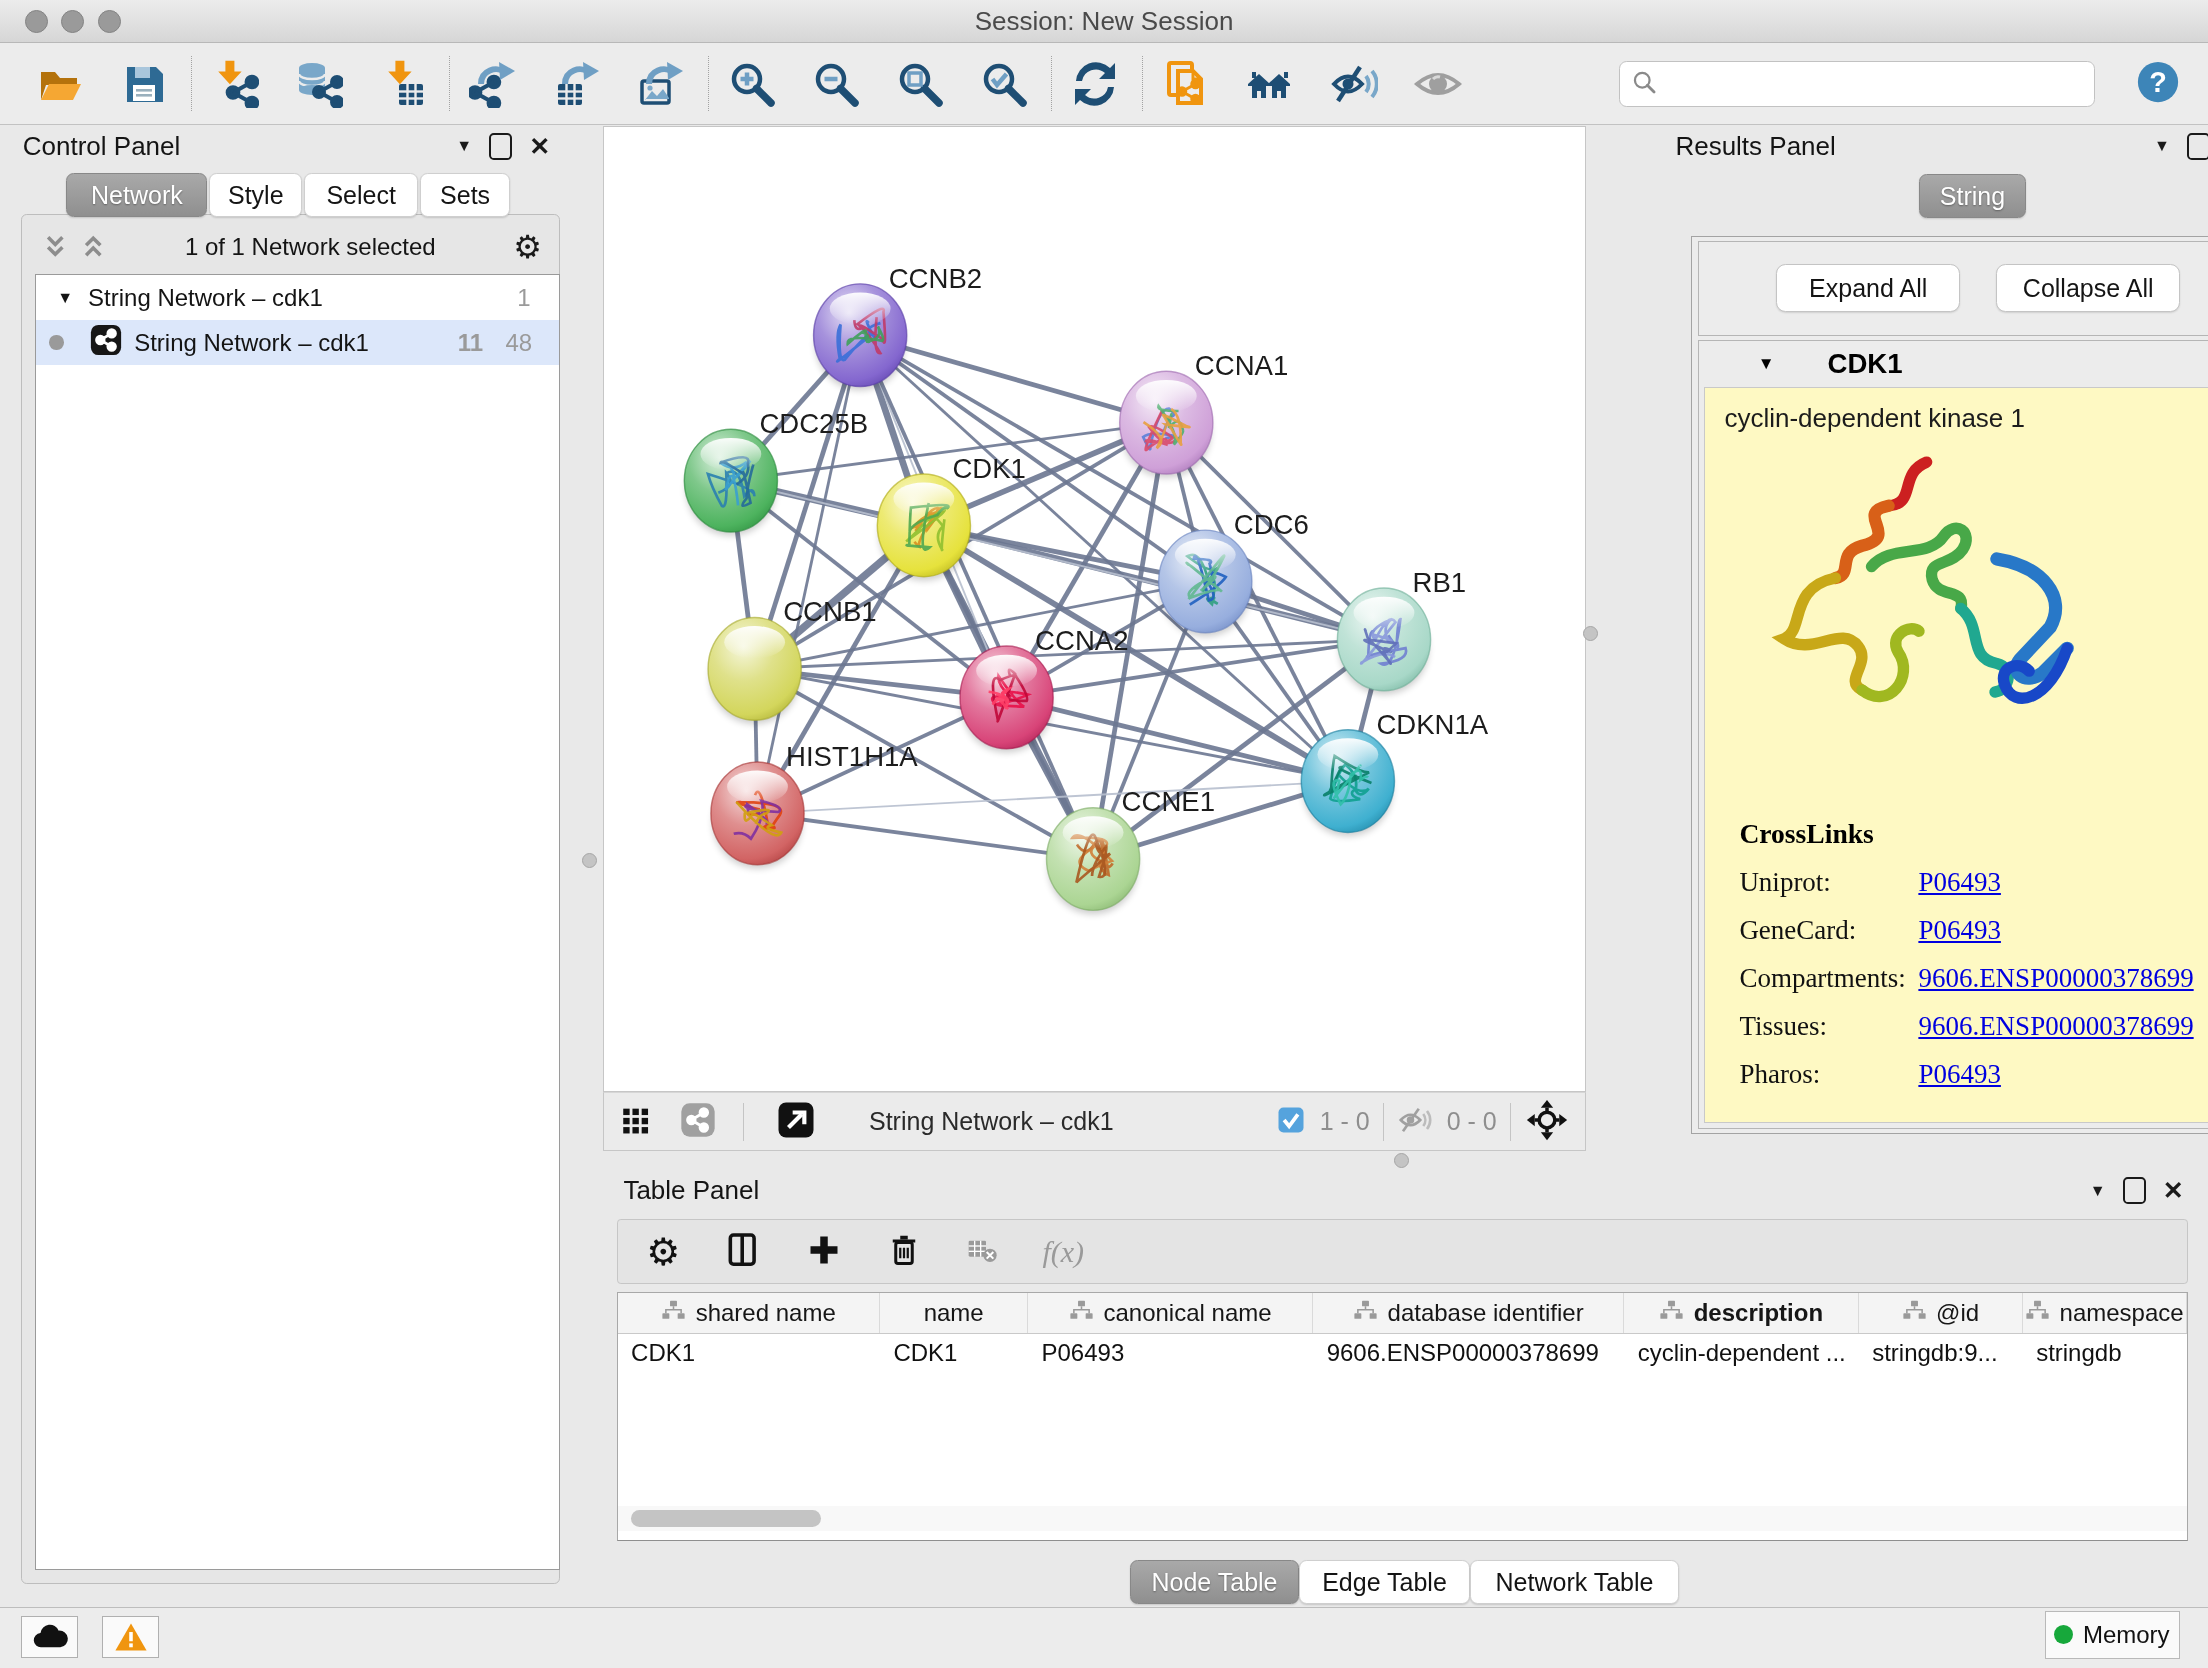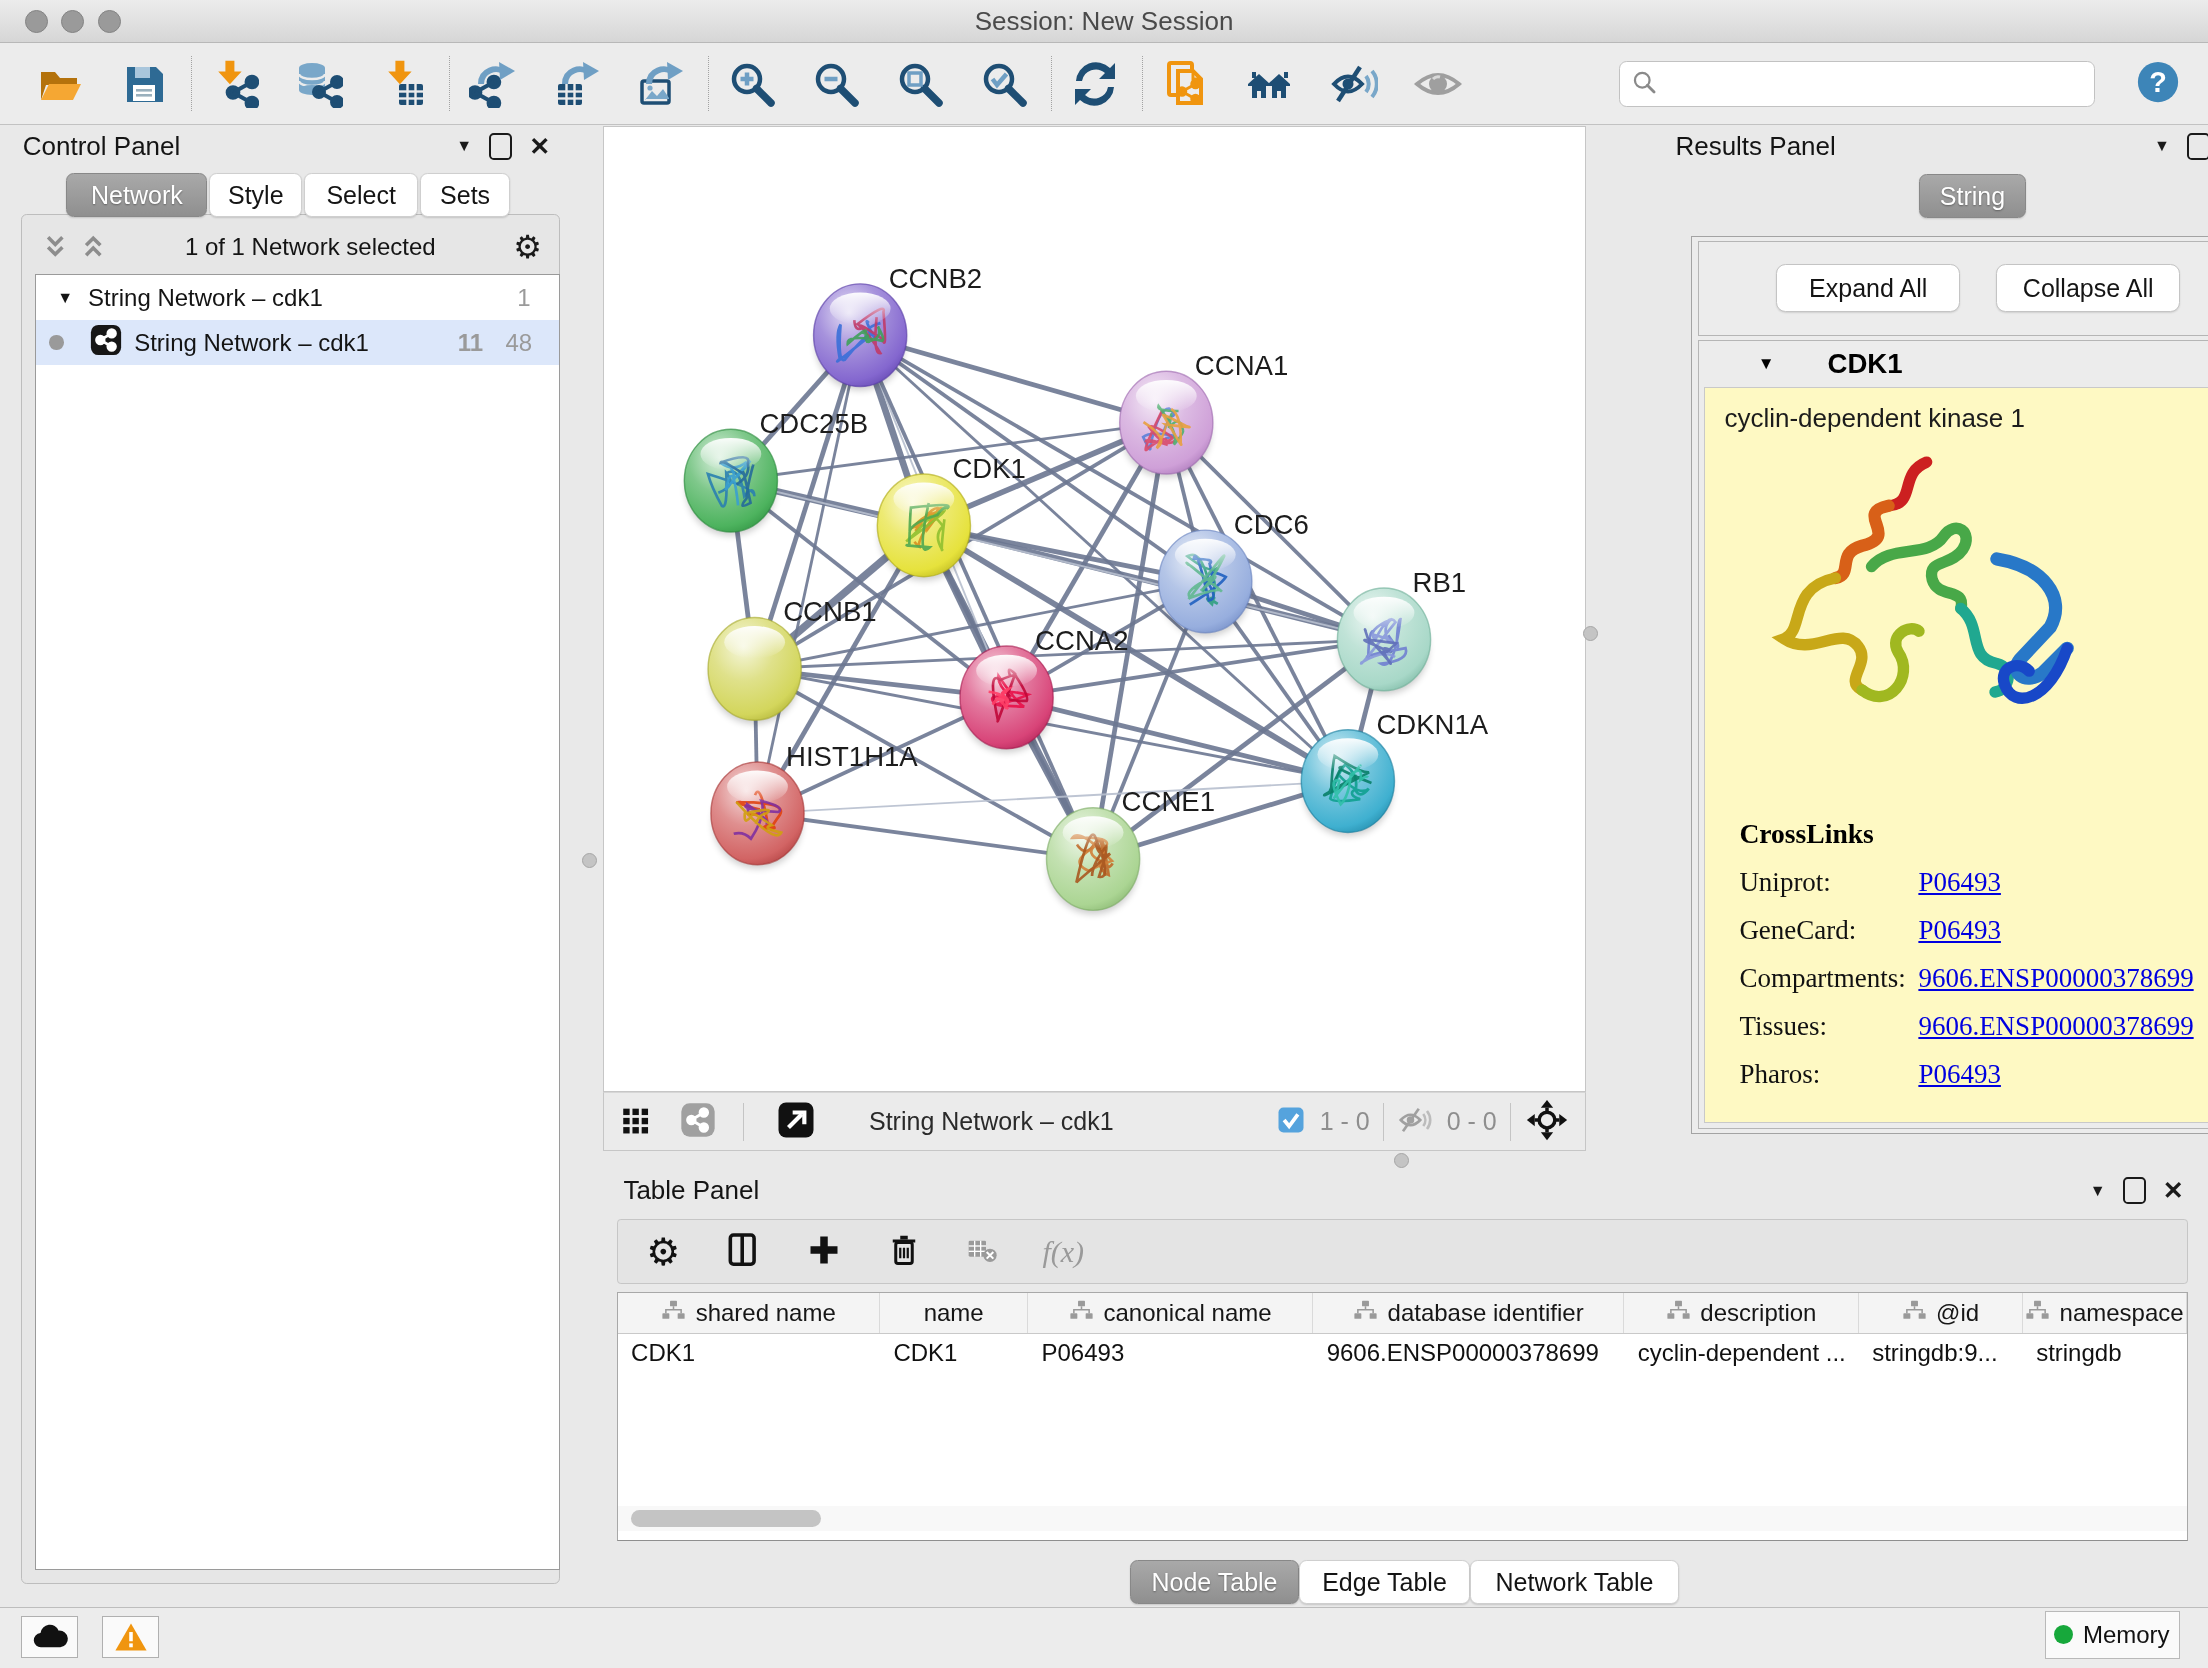--- a/index.html
+++ b/index.html
@@ -873,21 +873,21 @@
                 <rect x="13" y="2" width="10" height="8" rx="1"></rect>
                 <rect x="2" y="20" width="10" height="8" rx="1"></rect>
                 <rect x="24" y="20" width="10" height="8" rx="1"></rect>
               </g>
               <g stroke="#9a9a9a" stroke-width="2.2" fill="none">
                 <path d="M18 10 v5 M7 20 v-5 h22 v5"></path>
               </g>
             </svg></span>
           <span>database identifier</span>
         </div>
-        <div class="th" style="width: 236px;">
+        <div class="th" style="width: 236px; font-weight: bold;">
           <span><svg width="25" height="25" viewBox="0 0 36 32">
               <g fill="#9a9a9a">
                 <rect x="13" y="2" width="10" height="8" rx="1"></rect>
                 <rect x="2" y="20" width="10" height="8" rx="1"></rect>
                 <rect x="24" y="20" width="10" height="8" rx="1"></rect>
               </g>
               <g stroke="#9a9a9a" stroke-width="2.2" fill="none">
                 <path d="M18 10 v5 M7 20 v-5 h22 v5"></path>
               </g>
             </svg></span>

